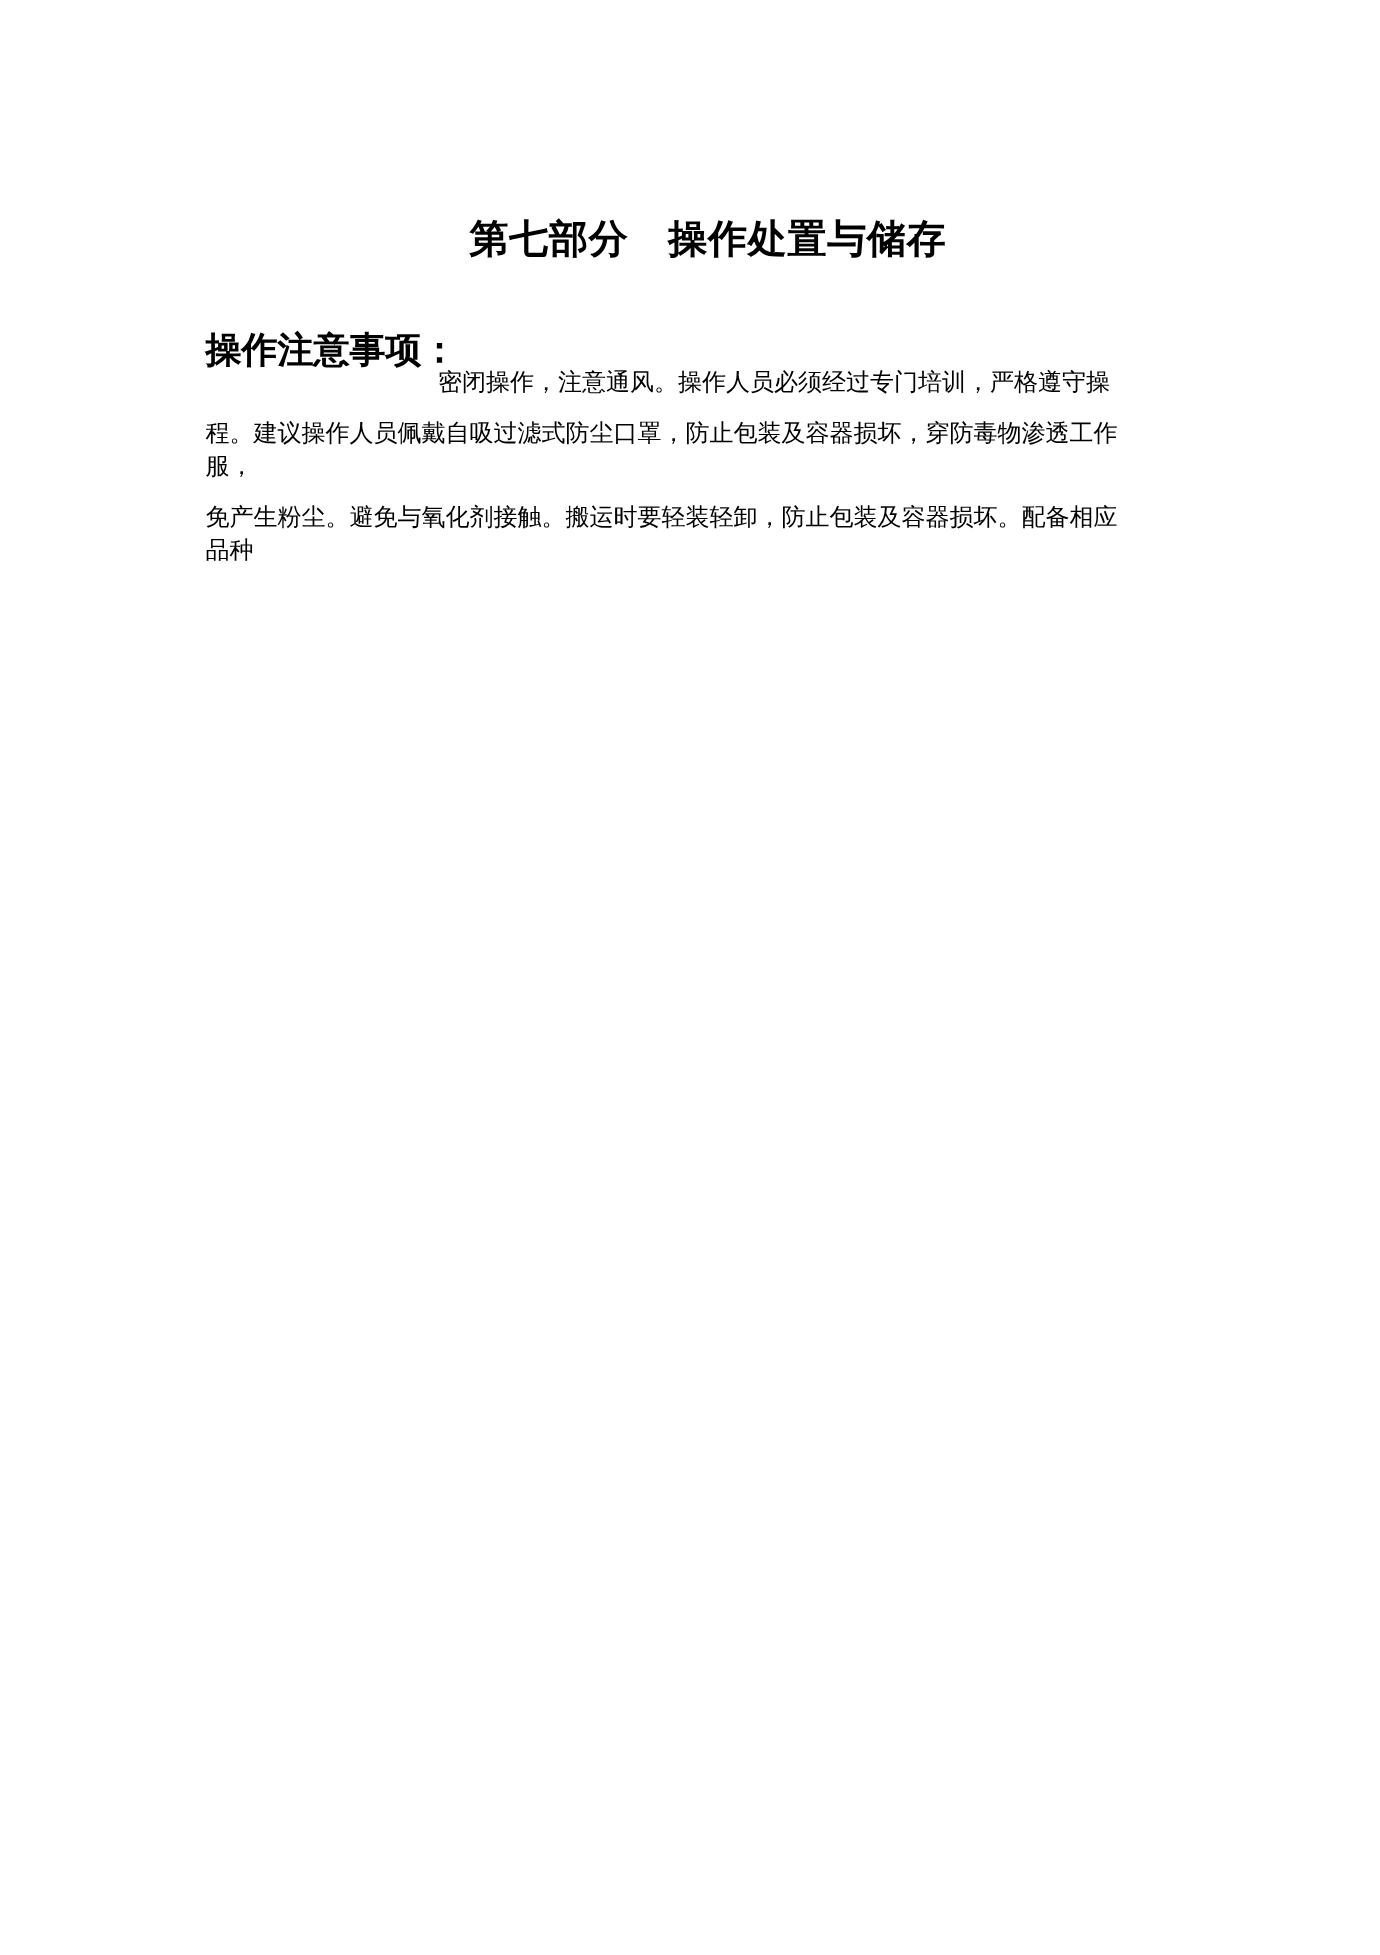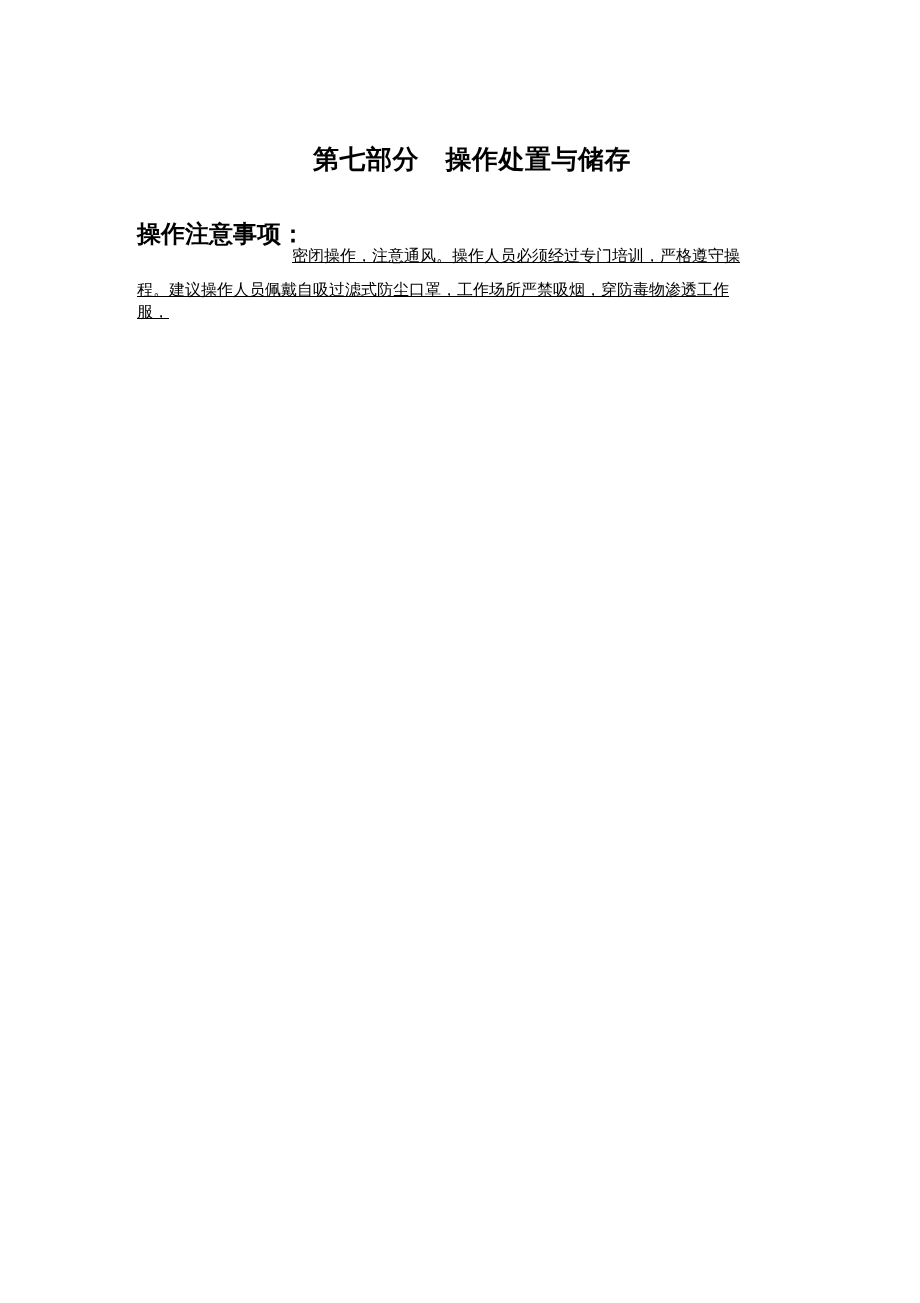--- a/index.html
+++ b/index.html
@@ -45,21 +45,20 @@
     line-height: 22px;
   }
   .section-label {
     font-size: 24px;
     font-weight: bold;
     line-height: 23px;
     white-space: nowrap;
   }
   .para {
     margin: 0 0 12px 0;
-    text-decoration: underline;
   }
   .para:first-of-type {
     margin-top: 0;
   }
   .line {
     white-space: nowrap;
   }
   .line.indent {
     padding-left: 155px;
   }
@@ -73,20 +72,24 @@
 
   <div class="content">
 
     <div class="section-label">操作注意事项：</div>
 
     <div class="para">
       <div class="line indent">密闭操作，注意通风。操作人员必须经过专门培训，严格遵守操</div>
     </div>
 
     <div class="para">
-      <div class="line">程。建议操作人员佩戴自吸过滤式防尘口罩，工作场所严禁吸烟，穿防毒物渗透工作</div>
+      <div class="line">程。建议操作人员佩戴自吸过滤式防尘口罩，防止包装及容器损坏，穿防毒物渗透工作</div>
       <div class="line">服，</div>
     </div>
 
 
+    <div class="para">
+      <div class="line">免产生粉尘。避免与氧化剂接触。搬运时要轻装轻卸，防止包装及容器损坏。配备相应</div>
+      <div class="line">品种</div>
+    </div>
 
   </div>
 </div>
 
 </body></html>

